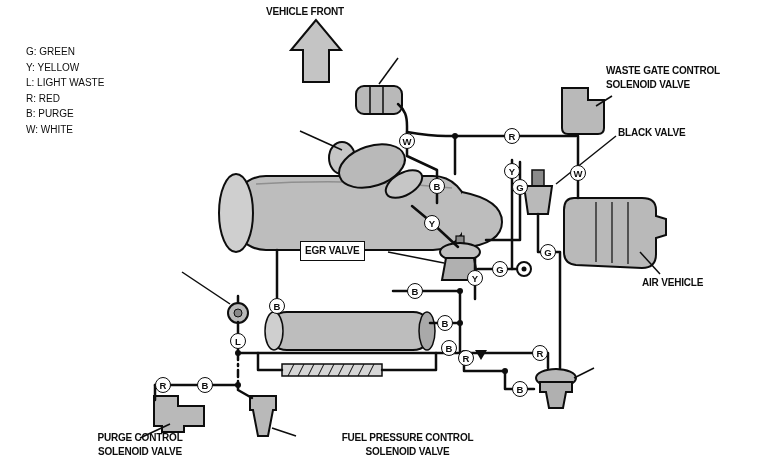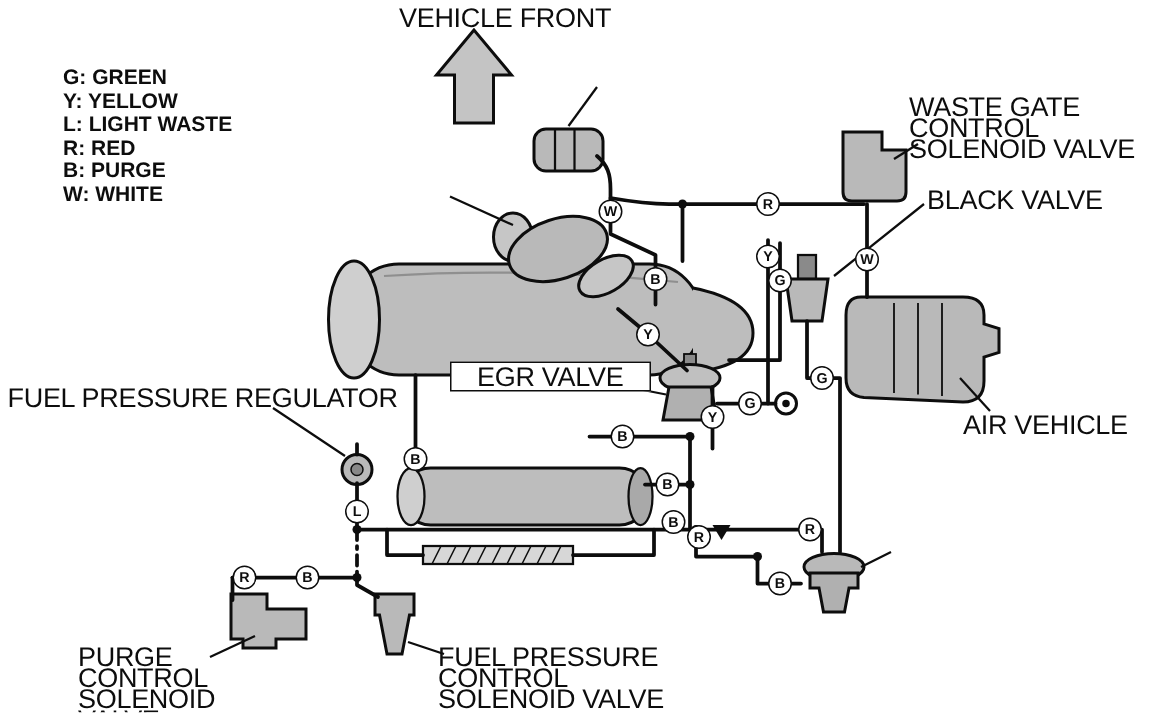--- a/index.html
+++ b/index.html
@@ -1,23 +1,23 @@
 <!DOCTYPE html>
 <html><head>
 <meta charset="utf-8">
 <style>
   html,body{margin:0;padding:0;background:#ffffff;}
   .stage{position:relative;width:770px;height:475px;background:#ffffff;overflow:hidden;
          font-family:"Liberation Sans",sans-serif;color:#0d0d0d;}
   .stage svg{position:absolute;left:0;top:0;}
-  .lbl{position:absolute;font-weight:normal;font-size:18px;line-height:14px;
+  .lbl{position:absolute;font-weight:bold;font-size:10px;line-height:14px;
        white-space:pre-line;letter-spacing:-0.2px;}
-  .lbl.boxed{border:1.7px solid #0d0d0d;padding:2px 17px;background:#ffffff;white-space:nowrap;}
-  .lbl.center{}
-  .legend{position:absolute;left:42px;top:44px;font-weight:bold;font-size:14px;
+  .lbl.boxed{border:1.7px solid #0d0d0d;padding:2px 4px;background:#ffffff;white-space:nowrap;}
+  .lbl.center{text-align:center;margin-left:28px;}
+  .legend{position:absolute;left:26px;top:44px;font-weight:normal;font-size:10px;
           line-height:15.5px;}
   .marker{position:absolute;width:16px;height:16px;margin:-8px 0 0 -8px;box-sizing:border-box;
           border:1.7px solid #0d0d0d;border-radius:50%;background:#ffffff;
           font-weight:bold;font-size:9.5px;display:flex;align-items:center;justify-content:center;}
 </style>
 </head>
 <body>
 
 <div class="stage">
 
@@ -172,21 +172,20 @@
     <div>B: PURGE</div>
     <div>W: WHITE</div>
   </div>
 
   <div class="lbl" style="left:266px;top:5px">VEHICLE FRONT</div>
   <div class="lbl" style="left:606px;top:64px">WASTE GATE CONTROL
 SOLENOID VALVE</div>
   <div class="lbl" style="left:618px;top:126px">BLACK VALVE</div>
   <div class="lbl boxed" style="left:300px;top:241px">EGR VALVE</div>
   <div class="lbl" style="left:642px;top:276px">AIR VEHICLE</div>
-  <div class="lbl" style="left:5px;top:258px">FUEL PRESSURE REGULATOR</div>
   <div class="lbl center" style="left:52px;top:431px;width:120px">PURGE CONTROL
 SOLENOID VALVE</div>
   <div class="lbl center" style="left:292px;top:431px;width:175px">FUEL PRESSURE CONTROL
 SOLENOID VALVE</div>
 
   <div class="marker" style="left:407px;top:141px">W</div>
   <div class="marker" style="left:437px;top:186px">B</div>
   <div class="marker" style="left:512px;top:136px">R</div>
   <div class="marker" style="left:512px;top:171px">Y</div>
   <div class="marker" style="left:520px;top:187px">G</div>

